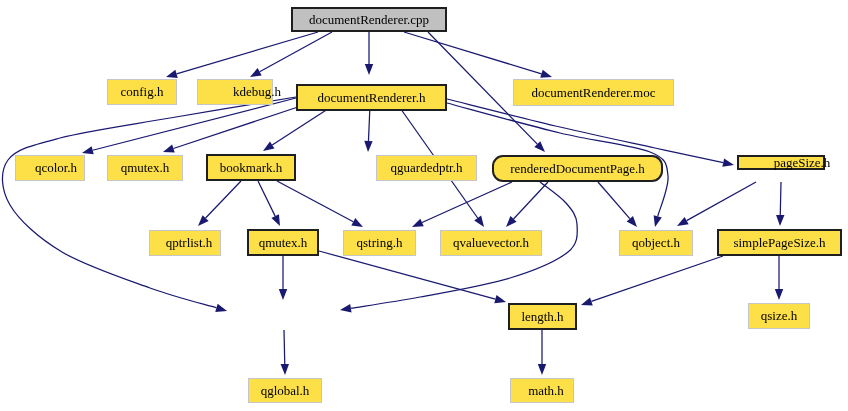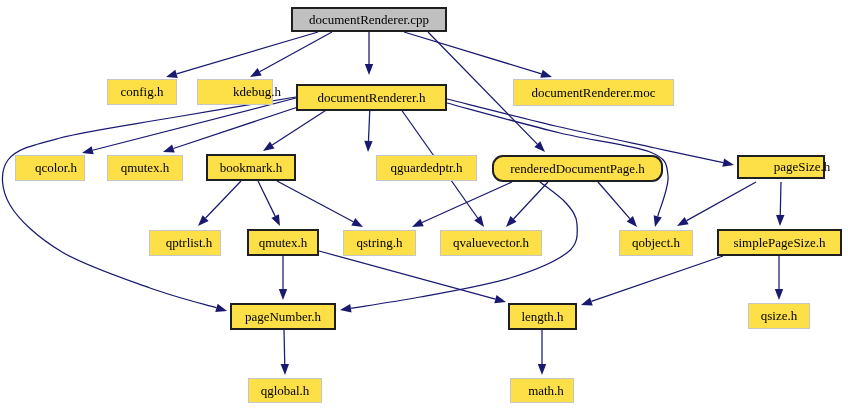--- a/index.html
+++ b/index.html
@@ -133,25 +133,24 @@
 <div class="node root" style="left: 291px; top: 7px; width: 156px; height: 25px;">documentRenderer.cpp</div>
     <div class="node plain" style="left: 107px; top: 79px; width: 70px; height: 26px;">config.h</div>
     <div class="node plain" style="left: 197px; top: 79px; width: 76px; height: 26px; padding-left: 44px;">kdebug.h</div>
     <div class="node strong" style="left: 296px; top: 84px; width: 151px; height: 27px;">documentRenderer.h</div>
     <div class="node plain" style="left: 513px; top: 79px; width: 161px; height: 27px;">documentRenderer.moc</div>
     <div class="node plain" style="left: 15px; top: 155px; width: 70px; height: 26px; padding-left: 12px;">qcolor.h</div>
     <div class="node plain" style="left: 107px; top: 155px; width: 76px; height: 26px; text-align: right;">qmutex.h</div>
     <div class="node strong" style="left: 206px; top: 154px; width: 90px; height: 27px;">bookmark.h</div>
     <div class="node plain" style="left: 332px; top: 155px; width: 101px; height: 26px; margin-left: 44px;">qguardedptr.h</div>
     <div class="node strong" style="left: 492px; top: 155px; width: 171px; height: 27px; border-radius: 11px;">renderedDocumentPage.h</div>
-    <div class="node strong" style="left: 737px; top: 155px; width: 88px; height: 24px; padding-left: 42px;">pageSize.h</div>
+    <div class="node strong" style="left: 737px; top: 155px; width: 88px; height: 15px; padding-left: 42px;">pageSize.h</div>
     <div class="node plain" style="left: 149px; top: 230px; width: 72px; height: 26px; padding-left: 8px;">qptrlist.h</div>
     <div class="node strong" style="left: 247px; top: 229px; width: 72px; height: 27px;">qmutex.h</div>
     <div class="node plain" style="left: 343px; top: 230px; width: 73px; height: 26px;">qstring.h</div>
     <div class="node plain" style="left: 440px; top: 230px; width: 102px; height: 26px;">qvaluevector.h</div>
     <div class="node plain" style="left: 619px; top: 230px; width: 74px; height: 26px;">qobject.h</div>
     <div class="node strong" style="left: 717px; top: 229px; width: 125px; height: 27px;">simplePageSize.h</div>
-    <div class="node strong" style="left: 230px; top: 303px; width: 106px; height: 27px;">pageNumber.h</div>
     <div class="node strong" style="left: 508px; top: 303px; width: 69px; height: 27px;">length.h</div>
     <div class="node plain" style="left: 748px; top: 303px; width: 62px; height: 26px;">qsize.h</div>
     <div class="node plain" style="left: 248px; top: 378px; width: 74px; height: 25px;">qglobal.h</div>
     <div class="node plain" style="left: 510px; top: 378px; width: 64px; height: 25px; padding-left: 8px;">math.h</div>
   </div>
 
 </body></html>

